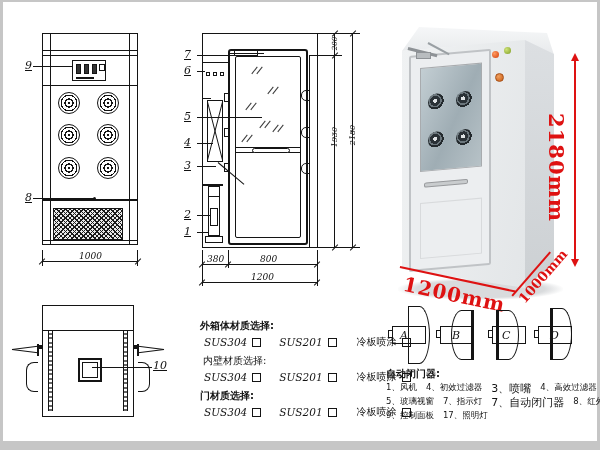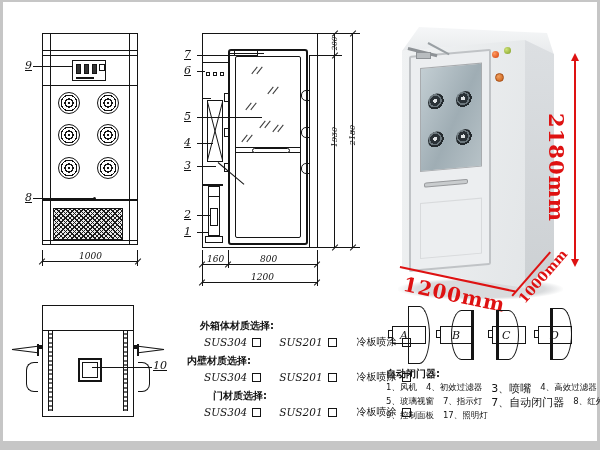--- a/index.html
+++ b/index.html
@@ -146,21 +146,21 @@
     <div class="cal" style="left:184px;top:226px">1</div>
     <div class="ln" style="left:197px;top:232px;width:11px;height:1px"></div>
 
     <div class="ln" style="left:202px;top:250px;width:1px;height:36px"></div>
     <div class="ln" style="left:228px;top:250px;width:1px;height:18px"></div>
     <div class="ln" style="left:317px;top:250px;width:1px;height:36px"></div>
     <div class="ln" style="left:202px;top:264px;width:116px;height:1px"></div>
     <div class="tick" style="left:198px;top:264px"></div>
     <div class="tick" style="left:224px;top:264px"></div>
     <div class="tick" style="left:313px;top:264px"></div>
-    <div class="dim" style="left:207px;top:255px">160</div>
+    <div class="dim" style="left:207px;top:255px">380</div>
     <div class="dim" style="left:260px;top:255px">800</div>
     <div class="ln" style="left:202px;top:282px;width:116px;height:1px"></div>
     <div class="tick" style="left:198px;top:282px"></div>
     <div class="tick" style="left:313px;top:282px"></div>
     <div class="dim" style="left:251px;top:273px">1200</div>
 
     <div class="ln" style="left:318px;top:33px;width:42px;height:1px"></div>
     <div class="ln" style="left:310px;top:55px;width:32px;height:1px"></div>
     <div class="ln" style="left:318px;top:247px;width:42px;height:1px"></div>
     <div class="ln" style="left:334px;top:33px;width:1px;height:22px"></div>
@@ -243,32 +243,32 @@
     <div class="mrow" style="left:204px;top:336px">
       <span class="sus">SUS304</span>
         <span class="ck"></span>
       <span style="width:8px"></span>
       <span class="sus">SUS201</span>
         <span class="ck"></span>
       <span style="width:10px"></span>
       <span class="cn">冷板喷涂</span>
         <span class="ck"></span>
     </div>
-    <div class="cn a" style="left:187px;top:355px;font-weight:bold">内壁材质选择:</div>
+    <div class="cn a" style="left:203px;top:355px;font-weight:normal">内壁材质选择:</div>
     <div class="mrow" style="left:204px;top:371px">
       <span class="sus">SUS304</span>
         <span class="ck"></span>
       <span style="width:8px"></span>
       <span class="sus">SUS201</span>
         <span class="ck"></span>
       <span style="width:10px"></span>
       <span class="cn">冷板喷涂</span>
         <span class="ck"></span>
     </div>
-    <div class="cn a" style="left:213px;top:390px;font-weight:bold">门材质选择:</div>
+    <div class="cn a" style="left:200px;top:390px;font-weight:bold">门材质选择:</div>
     <div class="mrow" style="left:204px;top:406px">
       <span class="sus">SUS304</span>
         <span class="ck"></span>
       <span style="width:8px"></span>
       <span class="sus">SUS201</span>
         <span class="ck"></span>
       <span style="width:10px"></span>
       <span class="cn">冷板喷涂</span>
         <span class="ck"></span>
     </div>

